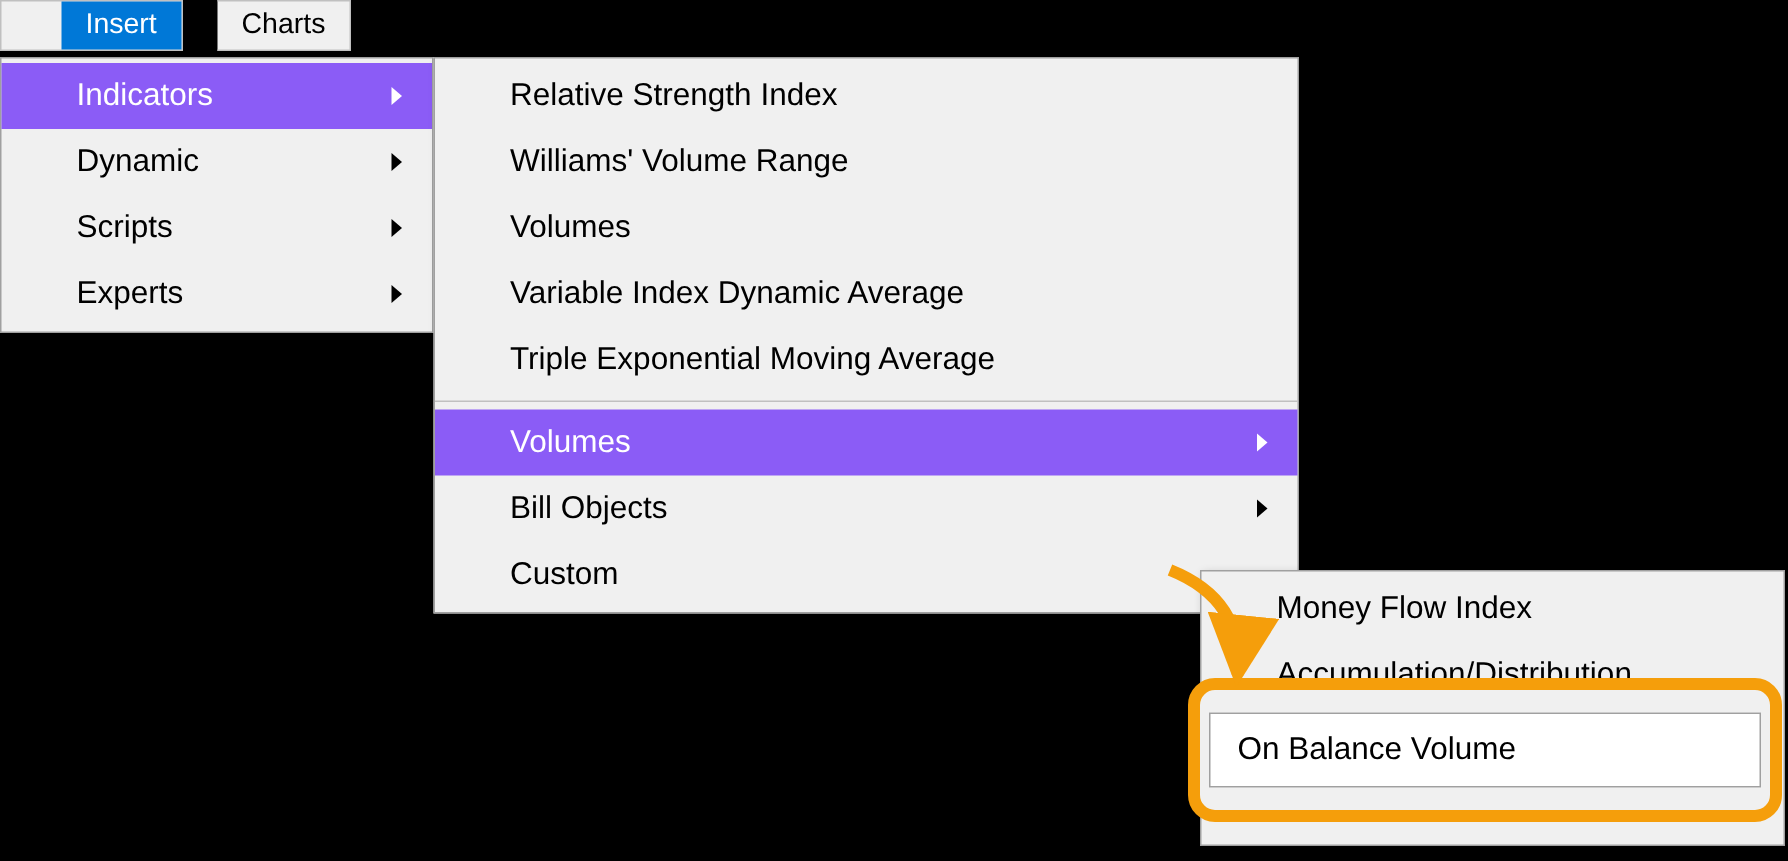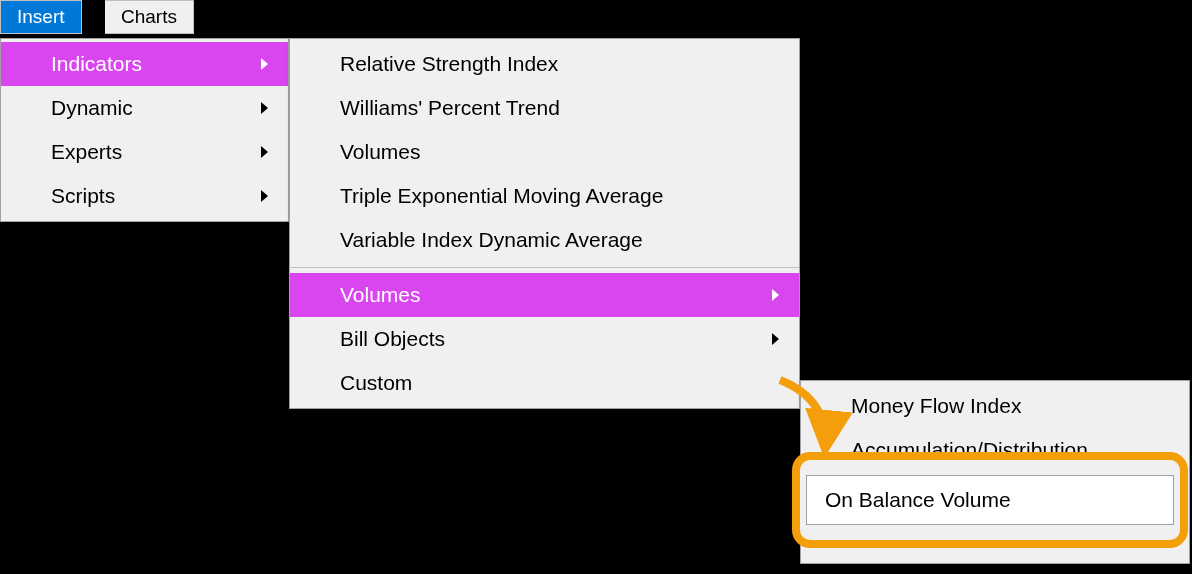--- a/index.html
+++ b/index.html
@@ -17,60 +17,61 @@
       background: #f0f0f0;
       border: 1px solid #c0c0c0;
       position: absolute;
       top: 0;
       left: 0;
     }
     .menubar-item {
       padding: 5px 16px;
       cursor: pointer;
       font-size: 19px;
+      margin-left: 40px;
     }
     .menubar-item.active {
       background: #0078d7;
       color: #fff;
     }
     .menu-panel {
       position: absolute;
       background: #f0f0f0;
       border: 1px solid #a0a0a0;
       box-shadow: 2px 2px 6px rgba(0,0,0,0.2);
     }
     .menu-level1 {
       top: 38px;
       left: 0;
       width: 289px;
       padding: 3px 0;
     }
     .menu-level2 {
       top: 38px;
       left: 289px;
-      width: 511px;
+      width: 577px;
       padding: 3px 0;
     }
     .menu-level3 {
       top: 380px;
       left: 800px;
       width: 390px;
       padding: 3px 0;
     }
     .menu-item {
       display: flex;
       align-items: center;
       justify-content: space-between;
       padding: 10px 20px 10px 50px;
       cursor: pointer;
       font-size: 21px;
       color: #000;
     }
     .menu-item.active {
-      background: #d946ef;
+      background: #8b5cf6;
       color: #fff;
     }
     .menu-item-label {
       flex: 1;
     }
     .chevron {
       width: 0;
       height: 0;
       border-top: 6px solid transparent;
       border-bottom: 6px solid transparent;
@@ -149,44 +150,44 @@
 <div class="menu-panel menu-level1">
   <div class="menu-item active">
     <span class="menu-item-label">Indicators</span>
     <span class="chevron"></span>
   </div>
   <div class="menu-item">
     <span class="menu-item-label">Dynamic</span>
     <span class="chevron"></span>
   </div>
   <div class="menu-item">
+    <span class="menu-item-label">Scripts</span>
+    <span class="chevron"></span>
+  </div>
+  <div class="menu-item">
     <span class="menu-item-label">Experts</span>
     <span class="chevron"></span>
   </div>
-  <div class="menu-item">
-    <span class="menu-item-label">Scripts</span>
-    <span class="chevron"></span>
-  </div>
 </div>
 
 <div class="menu-panel menu-level2">
   <div class="menu-item">
     <span class="menu-item-label">Relative Strength Index</span>
   </div>
   <div class="menu-item">
-    <span class="menu-item-label">Williams' Percent Trend</span>
+    <span class="menu-item-label">Williams' Volume Range</span>
   </div>
   <div class="menu-item">
     <span class="menu-item-label">Volumes</span>
   </div>
   <div class="menu-item">
+    <span class="menu-item-label">Variable Index Dynamic Average</span>
+  </div>
+  <div class="menu-item">
     <span class="menu-item-label">Triple Exponential Moving Average</span>
-  </div>
-  <div class="menu-item">
-    <span class="menu-item-label">Variable Index Dynamic Average</span>
   </div>
   <div class="menu-separator"></div>
   <div class="menu-item active">
     <span class="menu-item-label">Volumes</span>
     <span class="chevron"></span>
   </div>
   <div class="menu-item">
     <span class="menu-item-label">Bill Objects</span>
     <span class="chevron"></span>
   </div>

